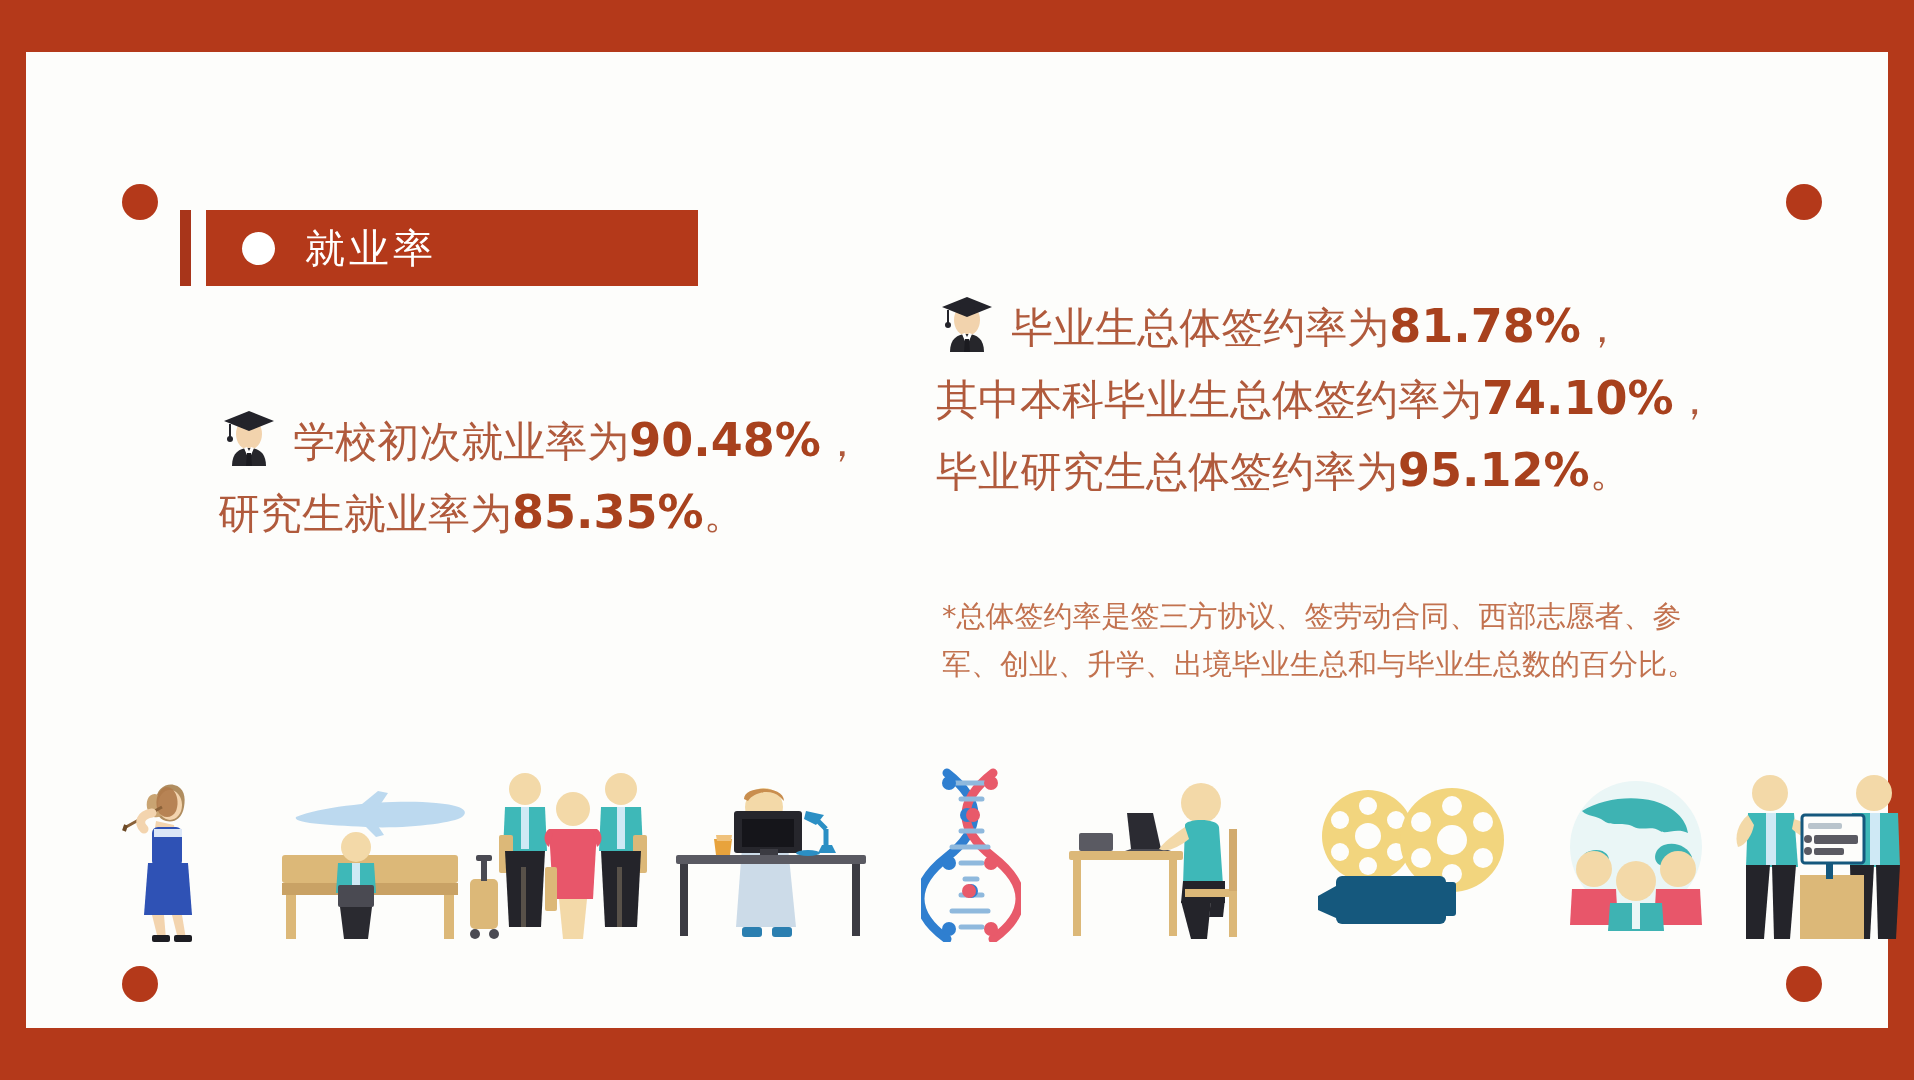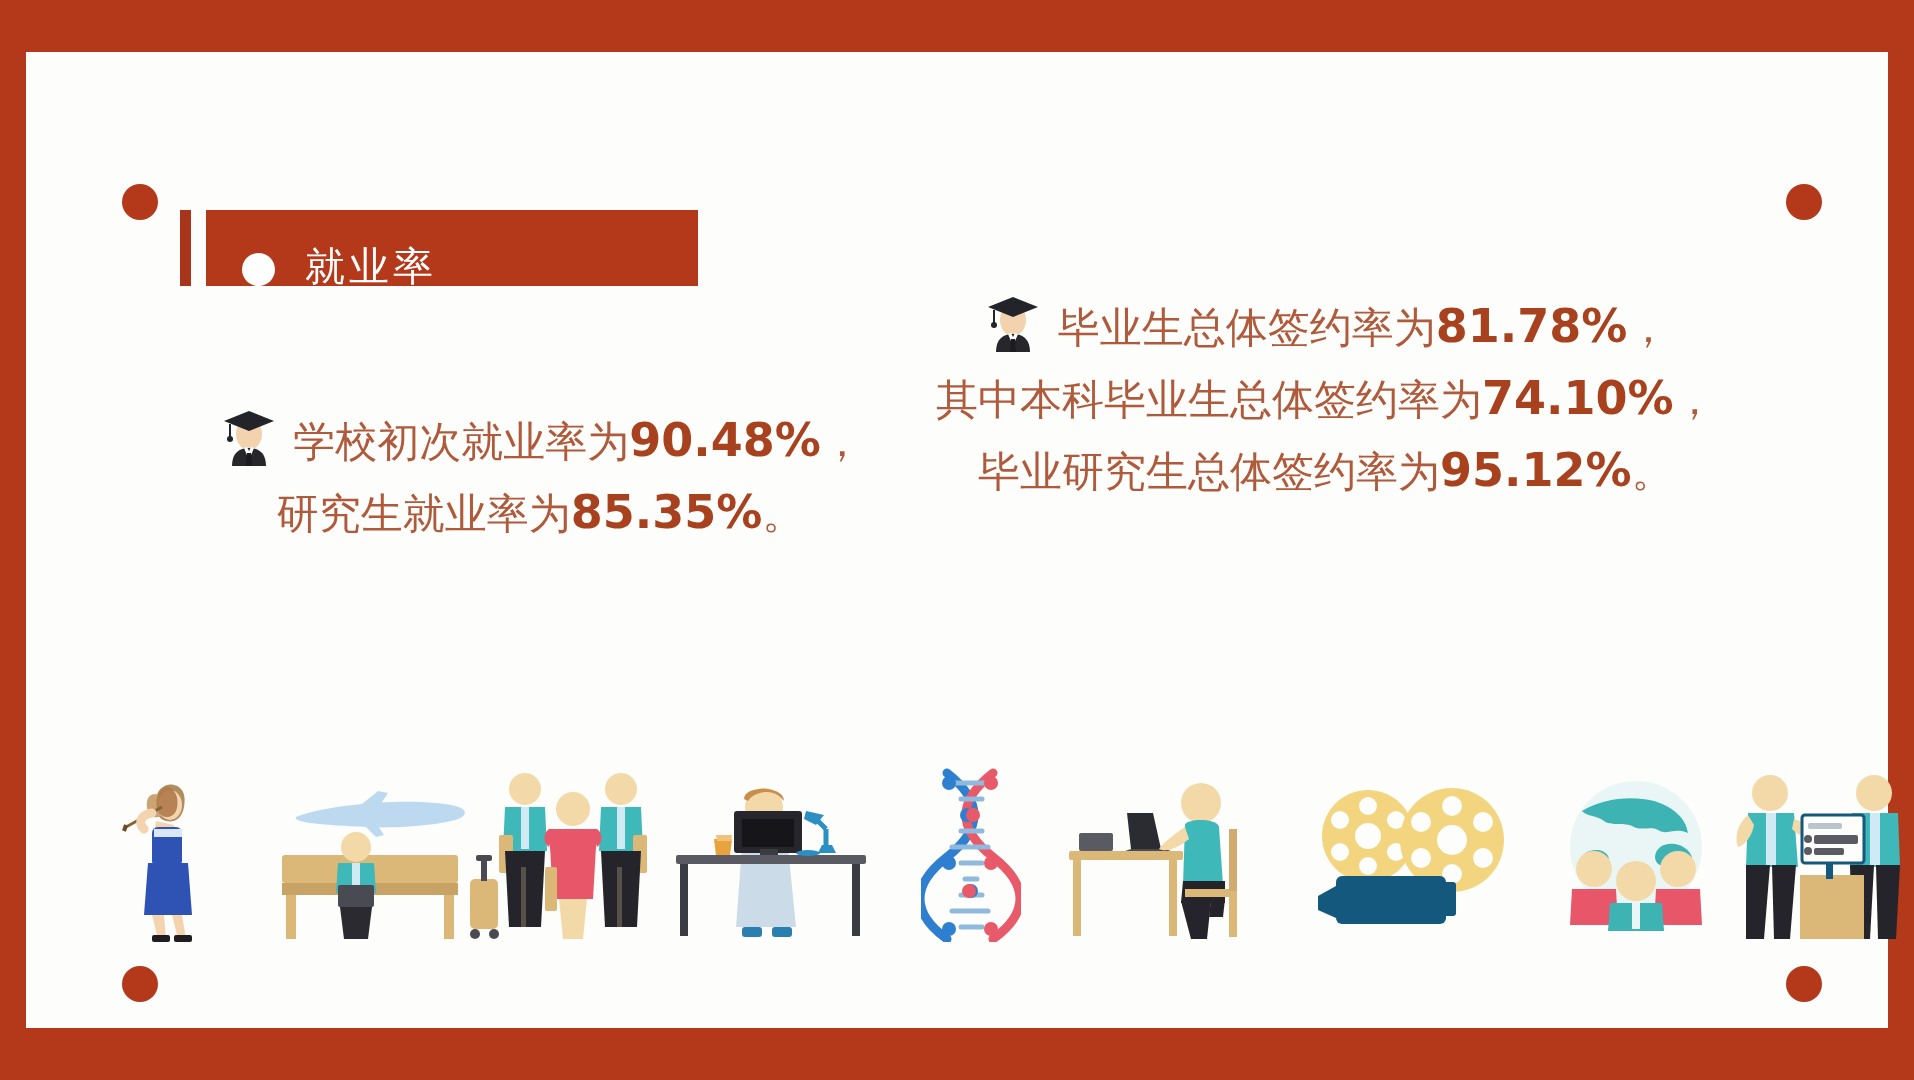--- a/index.html
+++ b/index.html
@@ -30,37 +30,37 @@
   .dot.br{left:1760px;top:914px;}
 
   
   .banner-wrap{position:absolute;left:154px;top:158px;height:76px;}
   .banner-tick{
     position:absolute;left:0;top:0;width:11px;height:76px;background:#a8351a;
   }
   .banner{
     position:absolute;left:26px;top:0;width:492px;height:76px;
     background:#b4391a;
-    display:flex;align-items:flex-end;
+    display:flex;align-items:center;
   }
   .banner .bullet{
     width:33px;height:33px;border-radius:50%;background:#ffffff;
     margin-left:36px;flex:0 0 auto;
   }
   .banner .btitle{
     color:#ffffff;font-size:40px;letter-spacing:4px;
     margin-left:30px;font-weight:400;line-height:1;
   }
 
   
   .grad{position:relative;display:inline-block;width:62px;height:68px;vertical-align:-16px;}
   .grad svg{display:block;width:62px;height:68px;}
 
   
-  .tblock{position:absolute;text-align:center;}
+  .tblock{position:absolute;}
   .tline{
     color:#b05a3c;
     font-size:42px;
     line-height:70px;
     white-space:nowrap;
     font-weight:500;
   }
   .num{
     color:#a8411d;
     font-weight:bold;
@@ -136,20 +136,21 @@
         <span>毕业生总体签约率为</span><span class="num">81.78%</span><span>，</span>
       </div>
       <div class="tline">
         <span>其中本科毕业生总体签约率为</span><span class="num">74.10%</span><span>，</span>
       </div>
       <div class="tline">
         <span>毕业研究生总体签约率为</span><span class="num">95.12%</span><span>。</span>
       </div>
     </div>
 
+    <div class="note">*总体签约率是签三方协议、签劳动合同、西部志愿者、参军、创业、升学、出境毕业生总和与毕业生总数的百分比。</div>
 
     <div class="strip">
 
       <svg class="ill" style="left:30px;bottom:0;" width="130" height="175" viewBox="0 0 130 175">
         <path d="M60 34 C60 22 70 16 78 18 C88 20 90 30 88 40 C86 52 78 56 70 54 C62 52 59 44 60 34 Z" fill="#b08d5f"></path>
         <path d="M62 28 C54 24 48 34 52 44 C55 52 64 52 68 46 Z" fill="#c9a472"></path>
         <ellipse cx="74" cy="38" rx="12" ry="15" fill="#f3d4ae"></ellipse>
         <path d="M70 20 C62 22 58 34 62 44 C66 52 76 52 80 44 C84 34 80 20 70 20 Z" fill="#b07a4a" opacity="0.9"></path>
         <path d="M66 40 L30 60" stroke="#8b6239" stroke-width="3"></path>
         <path d="M30 58 L28 64" stroke="#6d4a26" stroke-width="4"></path>

